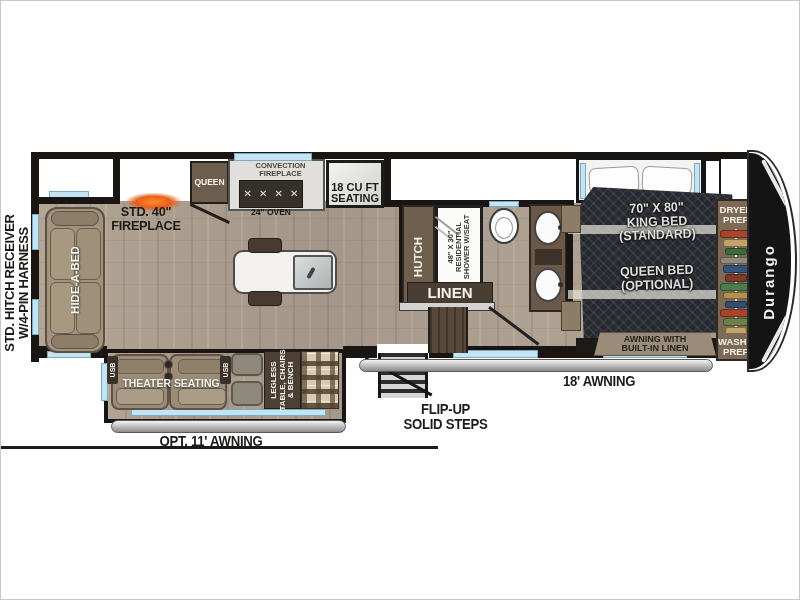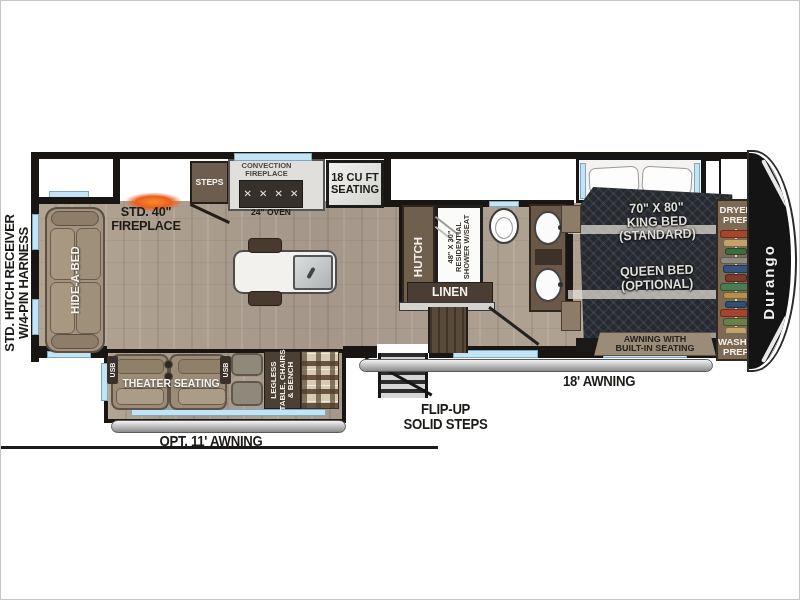--- a/index.html
+++ b/index.html
@@ -60,39 +60,39 @@
   <div class="abs" style="left:376px;top:343px;width:52px;height:15px;background:#fff;"></div>
   <div class="abs win" style="left:452px;top:349px;width:85px;height:8px;"></div>
   <div class="abs win" style="left:602px;top:349px;width:84px;height:8px;"></div>
 
   <div class="abs" style="left:125px;top:192px;width:55px;height:18px;background:radial-gradient(ellipse at center,#ff8a2a 0%,#e8601c 45%,rgba(232,96,28,0) 75%);"></div>
   <div class="abs lbl big" style="left:85px;top:204px;width:120px;">
     <div>STD. 40"</div>
       <div>FIREPLACE</div>
   </div>
   <div class="abs" style="left:189px;top:160px;width:39px;height:43px;background:#6d5d4e;border:2px solid #241e18;display:flex;align-items:center;justify-content:center;">
-    <div class="wlbl" style="font-size:8.5px;">STEPS</div>
+    <div class="wlbl" style="font-size:8.5px;">QUEEN</div>
   </div>
   <div class="abs" style="left:190px;top:202px;width:43px;height:3px;background:#241e18;transform:rotate(25deg);transform-origin:left top;"></div>
 
   <div class="abs" style="left:227px;top:158px;width:97px;height:52px;background:#e0dfdb;border:2px solid #555;"></div>
   <div class="abs win" style="left:233px;top:152px;width:78px;height:8px;"></div>
-  <div class="abs lbl" style="left:219px;top:161px;width:93px;font-size:7.5px;color:#4a443a;">
+  <div class="abs lbl" style="left:233px;top:161px;width:93px;font-size:7.5px;color:#4a443a;">
     <div>CONVECTION</div>
       <div>FIREPLACE</div>
   </div>
   <div class="abs" style="left:238px;top:179px;width:64px;height:28px;background:#36302a;border:1px solid #1c1814;display:flex;flex-wrap:wrap;align-items:center;justify-content:space-around;">
     <span style="color:#e6e6e6;font-size:10px;line-height:12px;">✕</span>
     <span style="color:#e6e6e6;font-size:10px;line-height:12px;">✕</span>
     <span style="color:#e6e6e6;font-size:10px;line-height:12px;">✕</span>
     <span style="color:#e6e6e6;font-size:10px;line-height:12px;">✕</span>
   </div>
   <div class="abs lbl" style="left:230px;top:207px;width:80px;font-size:8.5px;">24" OVEN</div>
 
-  <div class="abs" style="left:325px;top:159px;width:58px;height:48px;background:linear-gradient(135deg,#f2f2f0,#d2d2cf);border:3px solid #1c1c1c;display:flex;flex-direction:column;justify-content:center;">
+  <div class="abs" style="left:325px;top:159px;width:58px;height:48px;background:linear-gradient(135deg,#f2f2f0,#d2d2cf);border:3px solid #1c1c1c;display:flex;flex-direction:column;justify-content:flex-end;">
     <div class="lbl" style="font-size:11px;">18 CU FT</div>
     <div class="lbl" style="font-size:11px;">SEATING</div>
   </div>
 
   <div class="abs" style="left:44px;top:206px;width:60px;height:146px;background:#a2927e;border:2px solid #5c5044;border-radius:12px;">
     <div class="abs" style="left:4px;top:2px;width:48px;height:15px;background:#8d7d69;border:1px solid #5c5044;border-radius:8px;"></div>
     <div class="abs" style="left:4px;bottom:2px;width:48px;height:15px;background:#8d7d69;border:1px solid #5c5044;border-radius:8px;"></div>
     <div class="abs" style="left:3px;top:19px;width:25px;height:52px;background:#a89880;border:1px solid #6a5d4e;border-radius:6px;"></div>
     <div class="abs" style="left:3px;top:73px;width:25px;height:52px;background:#a89880;border:1px solid #6a5d4e;border-radius:6px;"></div>
     <div class="abs" style="left:29px;top:19px;width:25px;height:52px;background:#9f9079;border:1px solid #6a5d4e;border-radius:6px;"></div>
@@ -114,21 +114,21 @@
     <div class="abs" style="left:-2px;top:8px;width:30px;height:2px;background:#9a9a9a;transform:rotate(38deg);transform-origin:left top;"></div>
     <div class="abs" style="left:-2px;top:18px;width:24px;height:2px;background:#bdbdbd;transform:rotate(38deg);transform-origin:left top;"></div>
   </div>
   <div class="abs vt lbl" style="left:415px;top:229px;width:86px;height:34px;font-size:7.5px;color:#3b362f;">
     <div>48" X 30"</div>
       <div>RESIDENTIAL</div>
       <div>SHOWER W/SEAT</div>
   </div>
 
   <div class="abs" style="left:406px;top:281px;width:86px;height:21px;background:#4a3e34;border:1px solid #241e18;display:flex;align-items:center;justify-content:center;">
-    <div class="wlbl" style="font-size:12px;">LINEN</div>
+    <div class="wlbl" style="font-size:15px;">LINEN</div>
   </div>
   <div class="abs" style="left:398px;top:301px;width:96px;height:9px;background:#d3d2ce;border:1px solid #3a3a3a;"></div>
   <div class="abs" style="left:427px;top:306px;width:40px;height:46px;background:#58493b;border-left:2px solid #241e18;border-right:2px solid #241e18;background-image:repeating-linear-gradient(90deg,rgba(0,0,0,.28) 0 2px,transparent 2px 8px);"></div>
 
   <div class="abs win" style="left:488px;top:200px;width:30px;height:6px;"></div>
   <div class="abs" style="left:488px;top:207px;width:30px;height:36px;background:#fdfdfd;border:2px solid #3c3c3c;border-radius:50%;">
     <div class="abs" style="left:4px;top:7px;width:18px;height:22px;border:1.5px solid #999;border-radius:50%;"></div>
   </div>
 
   <div class="abs" style="left:528px;top:203px;width:38px;height:108px;background:#6a5948;border:2px solid #30281f;"></div>
@@ -160,21 +160,21 @@
   <div class="abs lbl" style="left:586px;top:263px;width:140px;font-size:13px;color:#e0ded9;text-shadow:0 1px 2px #000,0 0 3px rgba(0,0,0,.8);transform:scaleX(.95) rotate(-2deg);">
     <div>QUEEN BED</div>
       <div>(OPTIONAL)</div>
   </div>
   <div class="abs" style="left:560px;top:204px;width:20px;height:28px;background:#8d7c67;border:1px solid #4a3e30;"></div>
   <div class="abs" style="left:560px;top:300px;width:20px;height:30px;background:#8d7c67;border:1px solid #4a3e30;"></div>
 
   <div class="abs" style="left:575px;top:337px;width:140px;height:14px;background:#1c1a18;"></div>
   <div class="abs" style="left:593px;top:331px;width:122px;height:24px;background:#9a8c79;border:1px solid #5c5143;clip-path:polygon(5% 0,95% 0,100% 100%,0% 100%);display:flex;flex-direction:column;justify-content:center;">
     <div class="lbl" style="font-size:9px;color:#26221d;">AWNING WITH</div>
-    <div class="lbl" style="font-size:9px;color:#26221d;">BUILT-IN SEATING</div>
+    <div class="lbl" style="font-size:9px;color:#26221d;">BUILT-IN LINEN</div>
   </div>
 
   <div class="abs" style="left:715px;top:198px;width:40px;height:162px;background:#7c6a55;border:2px solid #33291f;">
     <div style="padding-top:4px;">
       <div class="wlbl" style="font-size:9.5px;">DRYER</div>
       <div class="wlbl" style="font-size:9.5px;">PREP</div>
     </div>
     <div class="abs" style="left:17px;top:28px;width:2px;height:104px;background:#ddd5c6;"></div>
     <div class="abs" style="left:2px;top:28px;width:32px;height:104px;overflow:hidden;">
         <div class="cloth" style="background: rgb(168, 67, 45); width: 30px;"></div>

